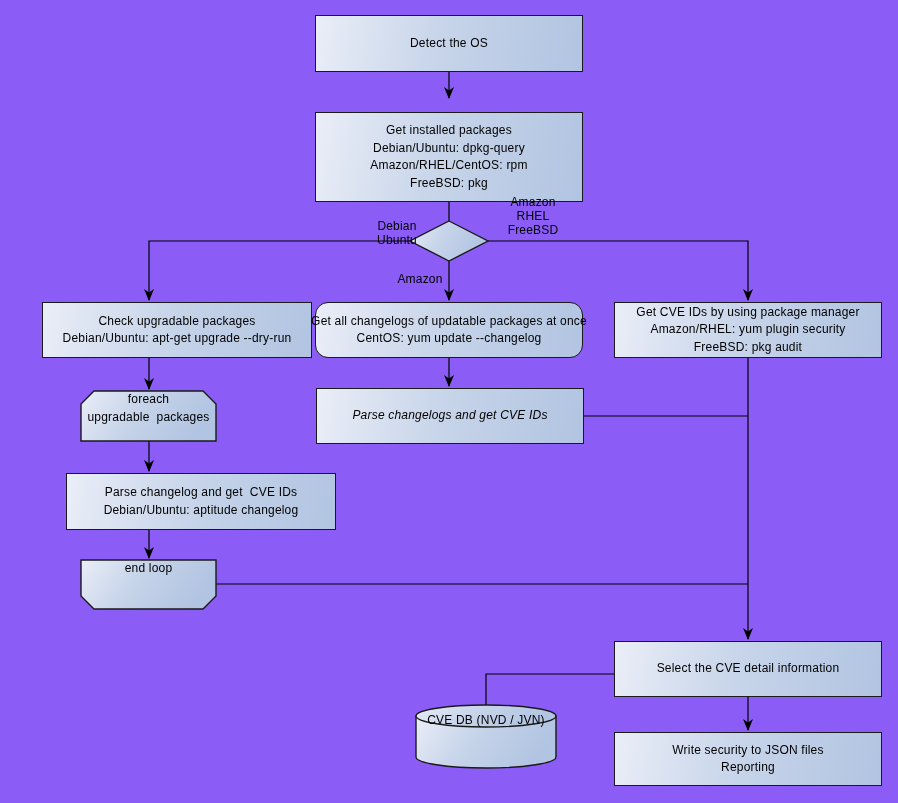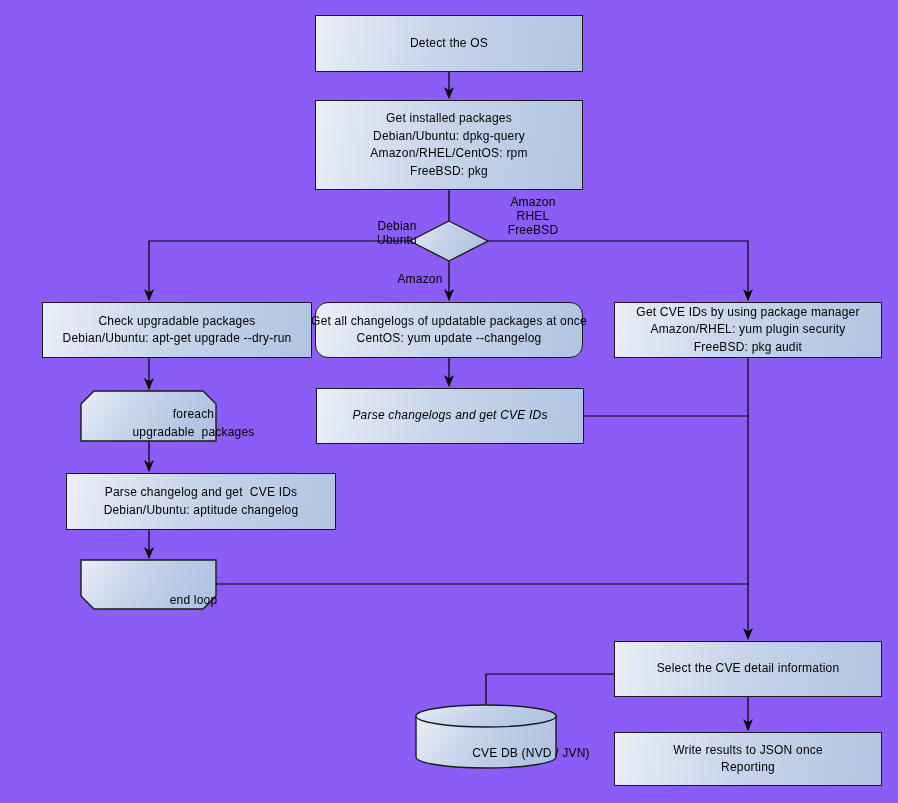--- a/index.html
+++ b/index.html
@@ -28,26 +28,25 @@
     background: linear-gradient(100deg, #eaeef7 0%, #c8d5ea 45%, #b1c4e1 100%);
     display: flex;
     align-items: center;
     justify-content: center;
     text-align: center;
     z-index: 2;
   }
   .overlay {
     position: absolute;
     display: flex;
-    align-items: flex-end;
+    align-items: flex-start;
     justify-content: center;
     text-align: center;
     z-index: 3;
     pointer-events: none;
-    margin-left: 45px;
   }
   .txt {
     white-space: pre;
     font-size: 12px;
     line-height: 17.5px;
     letter-spacing: 0.2px;
   }
   .edge-label {
     position: absolute;
     z-index: 3;
@@ -98,21 +97,21 @@
       <polygon points="81,560 216,560 216,596 203,609 94,609 81,596"></polygon>
       <path d="M416,716 L416,757 A70,11 0 0 0 556,757 L556,716 Z"></path>
       <ellipse cx="486" cy="716" rx="70" ry="11"></ellipse>
     </g>
   </svg>
 
   <div class="node" style="left:315px; top:15px; width:268px; height:57px;">
     <span class="txt">Detect the OS</span>
   </div>
 
-  <div class="node" style="left:315px; top:100px; width:268px; height:90px;">
+  <div class="node" style="left:315px; top:112px; width:268px; height:90px;">
     <span class="txt">Get installed packages
 Debian/Ubuntu: dpkg-query
 Amazon/RHEL/CentOS: rpm
 FreeBSD: pkg</span>
   </div>
 
   <div class="node" style="left:14px; top:302px; width:270px; height:56px;margin-left:28px;">
     <span class="txt">Check upgradable packages
 Debian/Ubuntu: apt-get upgrade --dry-run</span>
   </div>
@@ -135,21 +134,21 @@
     <span class="txt">Get CVE IDs by using package manager
 Amazon/RHEL: yum plugin security
 FreeBSD: pkg audit</span>
   </div>
 
   <div class="node" style="left:614px; top:641px; width:268px; height:56px;">
     <span class="txt">Select the CVE detail information</span>
   </div>
 
   <div class="node" style="left:614px; top:732px; width:268px; height:54px;">
-    <span class="txt">Write results to JSON once
+    <span class="txt">Write security to JSON files
 Reporting</span>
   </div>
 
   <div class="overlay" style="left:81px; top:391px; width:135px; height:50px;">
     <span class="txt">foreach
 upgradable  packages</span>
   </div>
 
   <div class="overlay" style="left:81px; top:560px; width:135px; height:49px;">
     <span class="txt">end loop</span>

